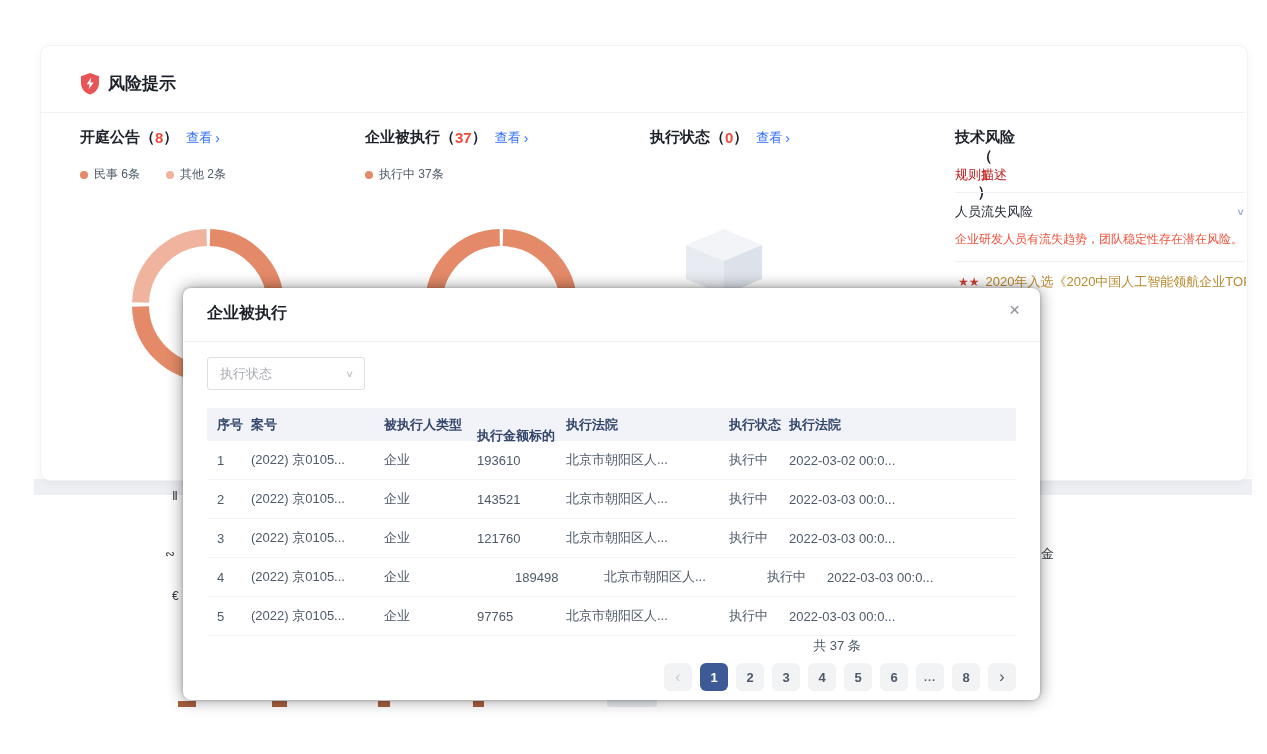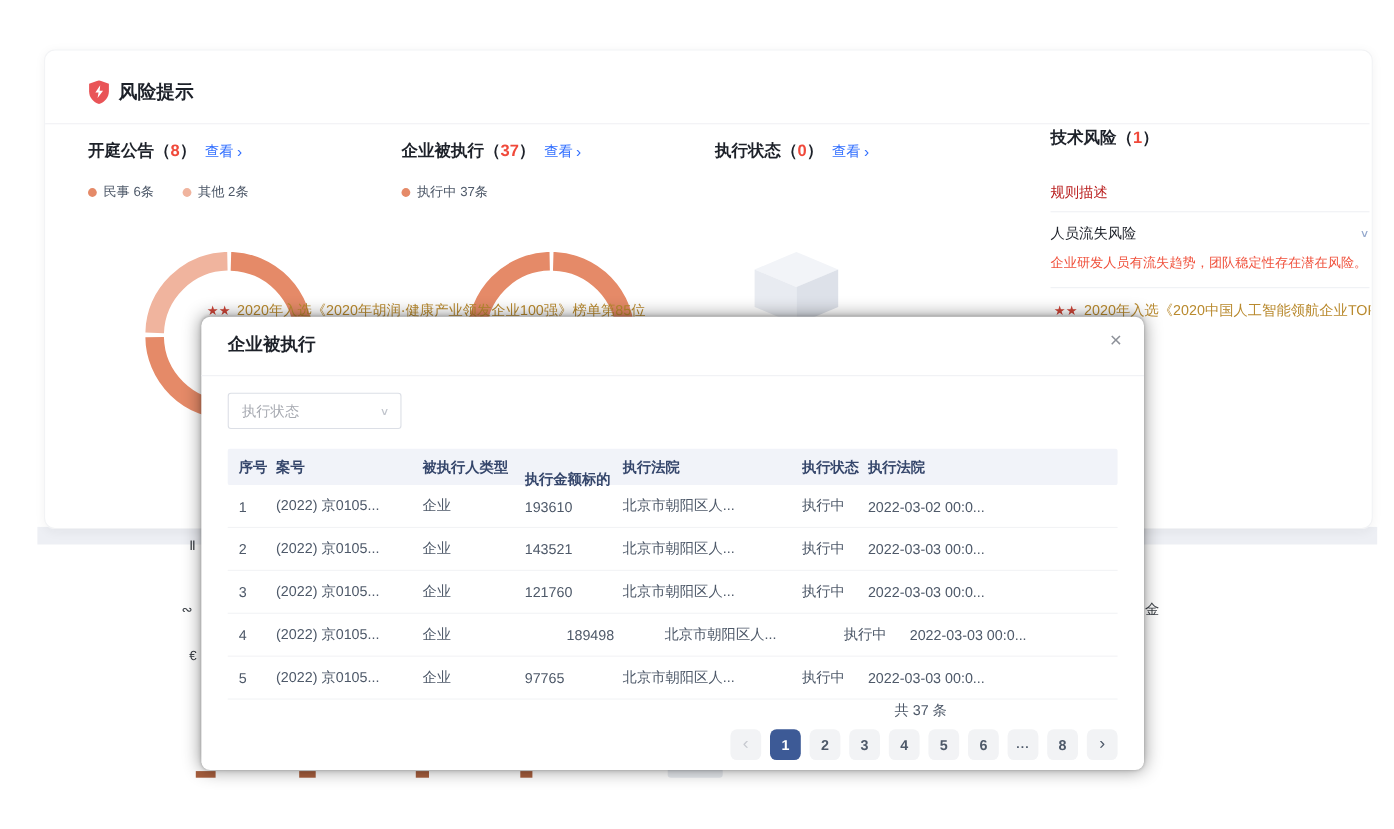--- a/index.html
+++ b/index.html
@@ -113,21 +113,21 @@
 <div class="abs section" style="left:650px;top:128px;">
   <span>执行状态</span>
     <span class="sec-paren">（</span>
     <span class="sec-count">0</span>
     <span class="sec-paren">）</span>
   <a class="view-link">
       <span>查看</span>
       <span class="arr">›</span>
     </a>
 </div>
-<div class="abs section" style="left:955px;top:116px;">
+<div class="abs section" style="left:955px;top:128px;flex-direction:column;">
   <span>技术风险</span>
     <span class="sec-paren">（</span>
     <span class="sec-count">1</span>
     <span class="sec-paren">）</span>
 </div>
 
 <div id="legend-0" class="abs legend-row" style="left:80px;top:166px;">
     <span class="legend-item">
       <i class="dot" style="background: rgb(229, 138, 104);"></i>
       <span>民事 6条</span>
@@ -161,23 +161,20 @@
     <circle cx="76" cy="76" r="67.5" fill="none" stroke="#e58a68" stroke-width="17" stroke-dasharray="420.11500823462205 4" stroke-dashoffset="-2" transform="rotate(-90 76 76)"></circle>
   </svg>
 
 <svg class="abs" style="left:676px;top:225px;" width="96" height="72" viewBox="0 0 96 72">
   <polygon points="48,4 86,20 48,36 10,20" fill="#f2f4f8"></polygon>
   <polygon points="10,20 48,36 48,70 10,54" fill="#e8ebf1"></polygon>
   <polygon points="86,20 48,36 48,70 86,54" fill="#dde1e9"></polygon>
 </svg>
 
 <div class="abs honors-strip" style="left:40px;top:274px;width:1206px;height:15px;">
-  <span class="honor-item" style="left:148px;">
-    <span class="honor-stars">★★</span><span>2020年入选《2020年胡润·健康产业领发企业100强》榜单第85位</span>
-  </span>
   <span class="honor-item" style="left:918px;">
     <span class="honor-stars">★★</span><span>2020年入选《2020中国人工智能领航企业TOP50》</span>
   </span>
 </div>
 
 <div class="abs edge-frag" style="left:172px;top:489px;">Ⅱ</div>
 <div class="abs edge-frag" style="left:165px;top:547px;">∾</div>
 <div class="abs edge-frag" style="left:172px;top:589px;">€</div>
 <div class="abs edge-frag" style="left:1041px;top:545px;font-size:13px;">金</div>
 

